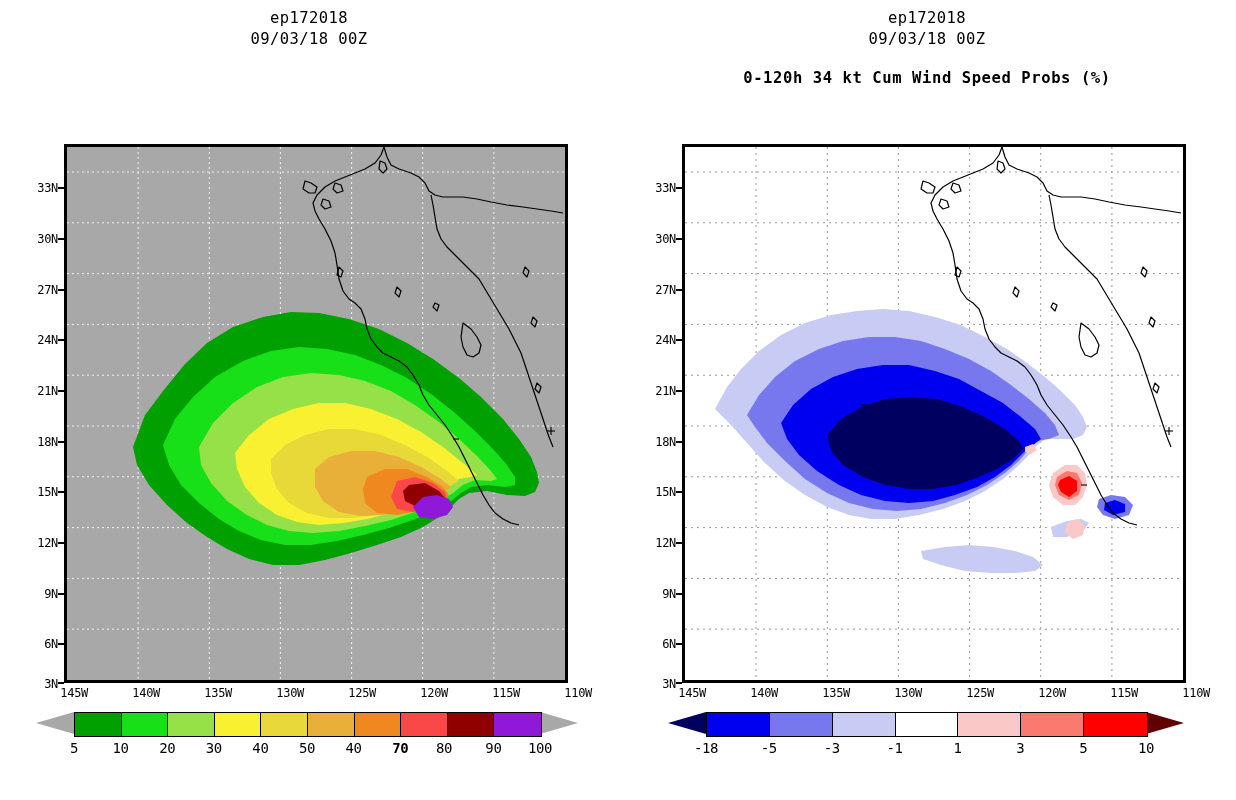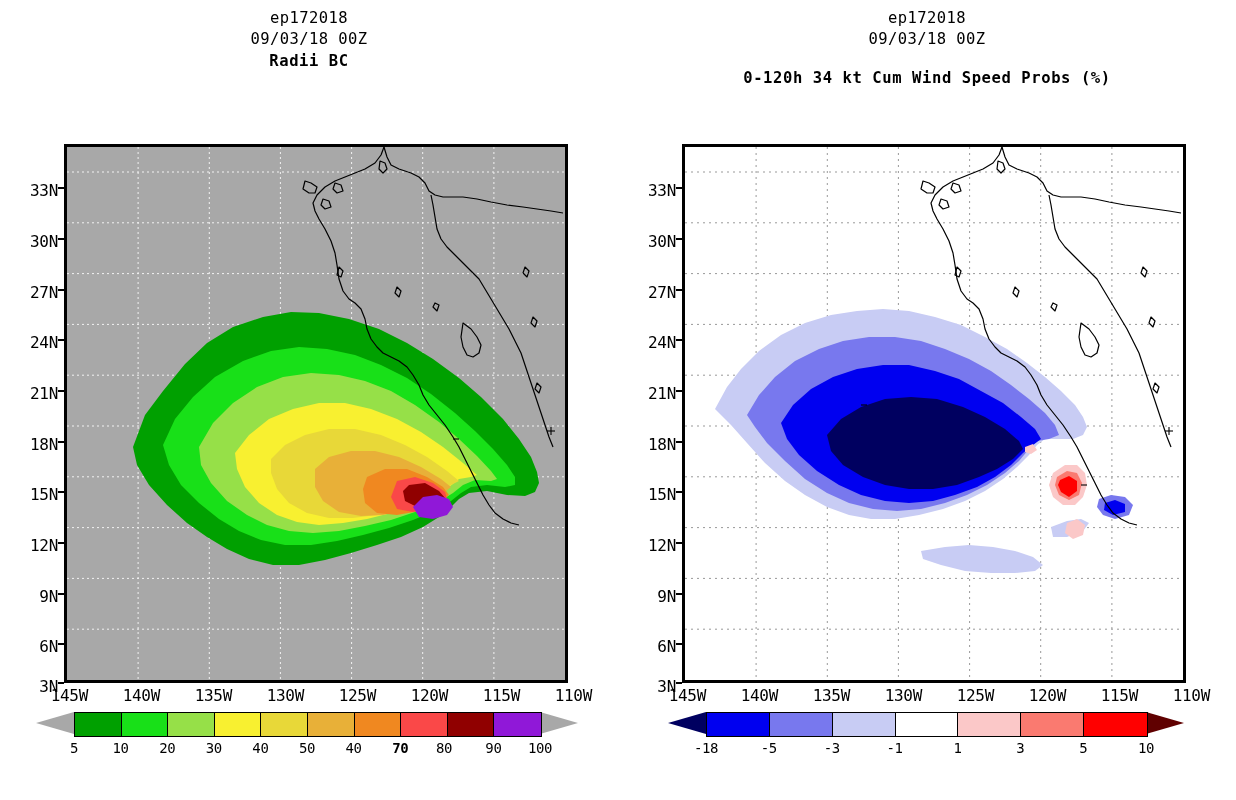--- a/index.html
+++ b/index.html
@@ -69,21 +69,21 @@
     border: 3px solid #000000;
     box-sizing: border-box;
     overflow: hidden;
   }
   #plot-left  { background: #a8a8a8; }
   #plot-right { background: #ffffff; }
   .plotbox svg { display: block; }
 
   .axis-label {
     position: absolute;
-    font-size: 16px;
+    font-size: 12px;
     letter-spacing: -0.3px;
     white-space: nowrap;
   }
   .ylab { text-align: right; }
   .xlab { text-align: right; }
   .tick {
     position: absolute;
     background: #000000;
   }
 
@@ -129,21 +129,20 @@
 </head>
 <body>
 
 <div id="root">
 
   <div class="panel" id="panel-left">
 
     <div class="titles">
       <div class="title-storm">ep172018</div>
       <div class="title-date">09/03/18 00Z</div>
-      <div class="title-sub">Radii BC</div>
     </div>
 
     <div class="plotbox" id="plot-left">
       <svg width="498" height="533" viewBox="0 0 498 533">
         <defs>
           <clipPath id="clipL">
               <rect x="0" y="0" width="498" height="533"></rect>
             </clipPath>
         </defs>
         <g clip-path="url(#clipL)">

